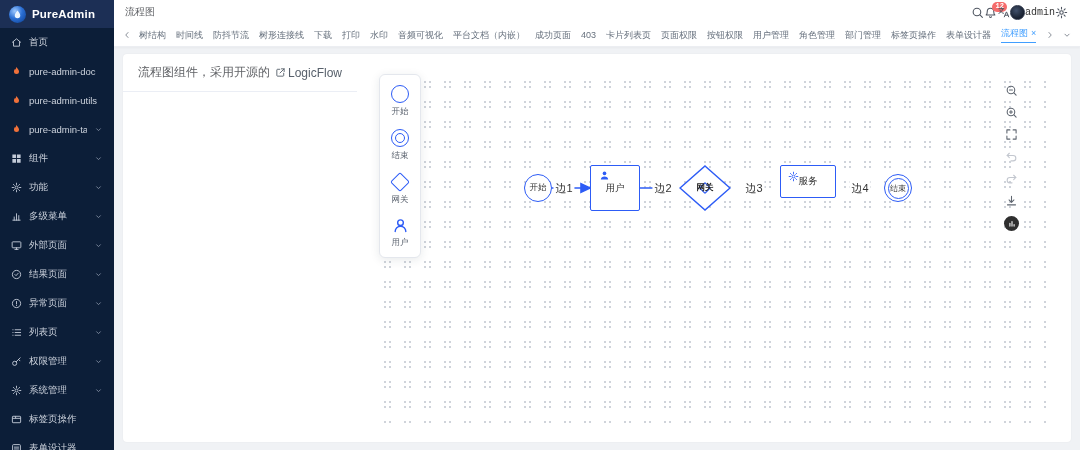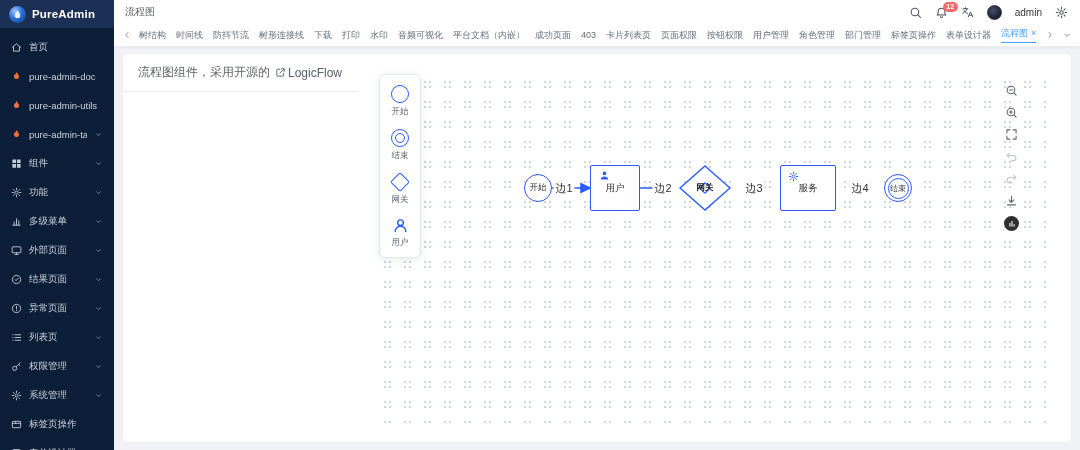--- a/index.html
+++ b/index.html
@@ -5,32 +5,32 @@
   * { margin:0; padding:0; box-sizing:border-box; }
   html,body { width:1080px; height:450px; overflow:hidden; font-family:"Liberation Sans","DejaVu Sans",sans-serif; background:#f0f2f5; }
   .app { display:flex; width:100%; height:100%; }
   svg.ic { display:inline-block; vertical-align:middle; flex-shrink:0; }
 
   
   .sidebar { width:114px; flex-shrink:0; background:#0c1e38; display:flex; flex-direction:column; }
   .logo-row { height:28px; background:#1c2f55; display:flex; align-items:center; gap:6px; padding:0 9px; flex-shrink:0; }
   .logo-badge { width:17px; height:17px; border-radius:50%; background:radial-gradient(circle at 35% 30%, #9ec9ff 0%, #2b6fd4 45%, #0b3e8f 100%); display:flex; align-items:center; justify-content:center; }
   .logo-title { color:#fff; font-size:11.5px; font-weight:bold; letter-spacing:.2px; }
-  .menu { flex:1; padding-top:5px; overflow:hidden; }
+  .menu { flex:1; overflow:hidden; }
   .menu-item { height:29px; display:flex; align-items:center; gap:7px; padding:0 11px; cursor:pointer; }
   .mi-label { font-size:9.5px; color:#cdd3dd; white-space:nowrap; overflow:hidden; }
   .mi-icon { color:#c3cbd8; }
   .mi-icon.fire { color:#f0713a; }
   .mi-chev { margin-left:auto; color:#7f8ba0; }
 
   
   .main { flex:1; display:flex; flex-direction:column; min-width:0; }
   .navbar { height:24px; background:#fff; display:flex; align-items:center; padding:0 12px 0 11px; flex-shrink:0; }
   .breadcrumb { font-size:10px; color:#606266; }
-  .nav-actions { margin-left:auto; display:flex; align-items:center; gap:13px; color:#4e5560; }
+  .nav-actions { margin-left:auto; display:flex; align-items:center; color:#4e5560;font-family:Liberation Mono, monospace; }
   .nav-btn { position:relative; display:flex; align-items:center; cursor:pointer; }
   .badge { position:absolute; top:-4px; left:8px; background:#f56c6c; color:#fff; font-size:7px; line-height:1; padding:1.5px 3.5px; border-radius:7px; font-weight:bold; }
   .avatar { width:15px; height:15px; border-radius:50%; background:radial-gradient(circle at 40% 35%, #41506b 0%, #18202f 70%); border:1px solid #2a3347; }
   .username { font-size:10px; color:#333; cursor:pointer; }
 
   .tabbar { height:23px; background:#fff; border-bottom:1px solid #eceef2; box-shadow:0 1px 2px rgba(0,0,0,.04); display:flex; align-items:center; padding:0 8px; gap:7px; flex-shrink:0; }
   .tab-arrow { color:#8a9099; cursor:pointer; display:flex; align-items:center; }
   .tabs { display:flex; align-items:center; gap:10px; flex:1; overflow:hidden; white-space:nowrap; }
   .tab { font-size:9px; color:#66707d; cursor:pointer; flex-shrink:0; }
   .tab.active { color:#409eff; display:inline-flex; align-items:center; gap:3px; border-bottom:1.5px solid #409eff; padding-bottom:2px; }
@@ -57,21 +57,21 @@
   .pal-item { display:flex; flex-direction:column; align-items:center; gap:3px; cursor:grab; color:#2d5cf6; }
   .pal-label { font-size:8.5px; color:#5a626e; }
   .pal-shape-circle { width:18px; height:18px; border:1.6px solid #2d5cf6; border-radius:50%; }
   .pal-shape-ring { width:18px; height:18px; border:1.6px solid #2d5cf6; border-radius:50%; display:flex; align-items:center; justify-content:center; }
   .pal-shape-ring::after { content:""; width:8px; height:8px; border:1.6px solid #2d5cf6; border-radius:50%; }
   .pal-shape-diamond { width:14px; height:14px; border:1.6px solid #2d5cf6; transform:rotate(45deg); margin:2px; border-radius:2px; }
 
   .flow-node { position:absolute; display:flex; align-items:center; justify-content:center; font-size:9.5px; color:#333; background:#fff; }
   .n-start { left:167px; top:120px; width:28px; height:28px; border:1.5px solid #2d5cf6; border-radius:50%; font-size:8.5px; }
   .n-user { left:233px; top:111px; width:50px; height:46px; border:1.4px solid #2d5cf6; border-radius:2px; }
-  .n-service { left:423px; top:111px; width:56px; height:46px; border:1.4px solid #2d5cf6; border-radius:2px; }
+  .n-service { left:423px; top:111px; width:56px; height:33px; border:1.4px solid #2d5cf6; border-radius:2px; }
   .node-corner-icon { position:absolute; top:4px; left:8px; color:#2d5cf6; }
   .n-gateway { left:322px; top:111px; width:52px; height:46px; background:transparent; }
   .n-gateway svg.dshape { position:absolute; inset:0; }
   .gw-icon { position:absolute; left:50%; top:50%; transform:translate(-50%,-50%); color:#2d5cf6; }
   .gw-text { position:absolute; left:50%; top:50%; transform:translate(-50%,-50%); font-size:8.5px; color:#222; font-weight:bold; }
   .n-end { left:527px; top:120px; width:28px; height:28px; border:1.5px solid #2d5cf6; border-radius:50%; }
   .n-end .inner { position:absolute; inset:2.5px; border:1.4px solid #2d5cf6; border-radius:50%; display:flex; align-items:center; justify-content:center; font-size:8px; color:#333; }
 
   .edges { position:absolute; inset:0; pointer-events:none; }
   .edge-label { position:absolute; top:127px; transform:translateX(-50%); background:#fff; padding:0 2px; font-size:11px; color:#333; cursor:pointer; }

